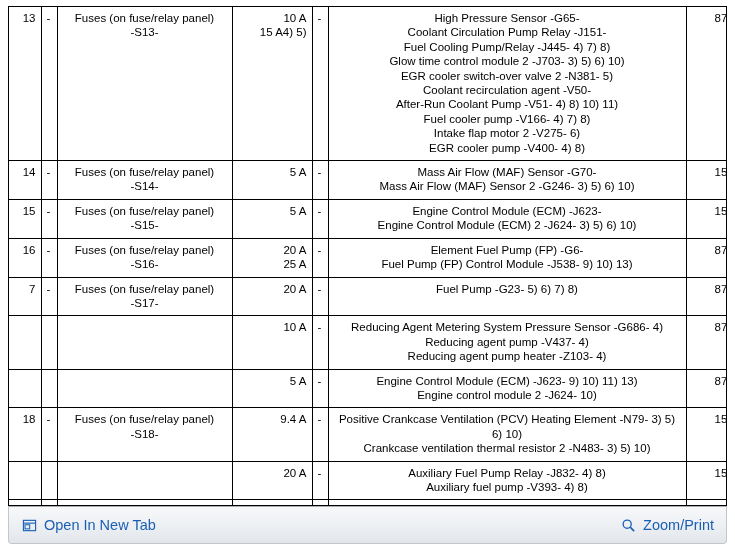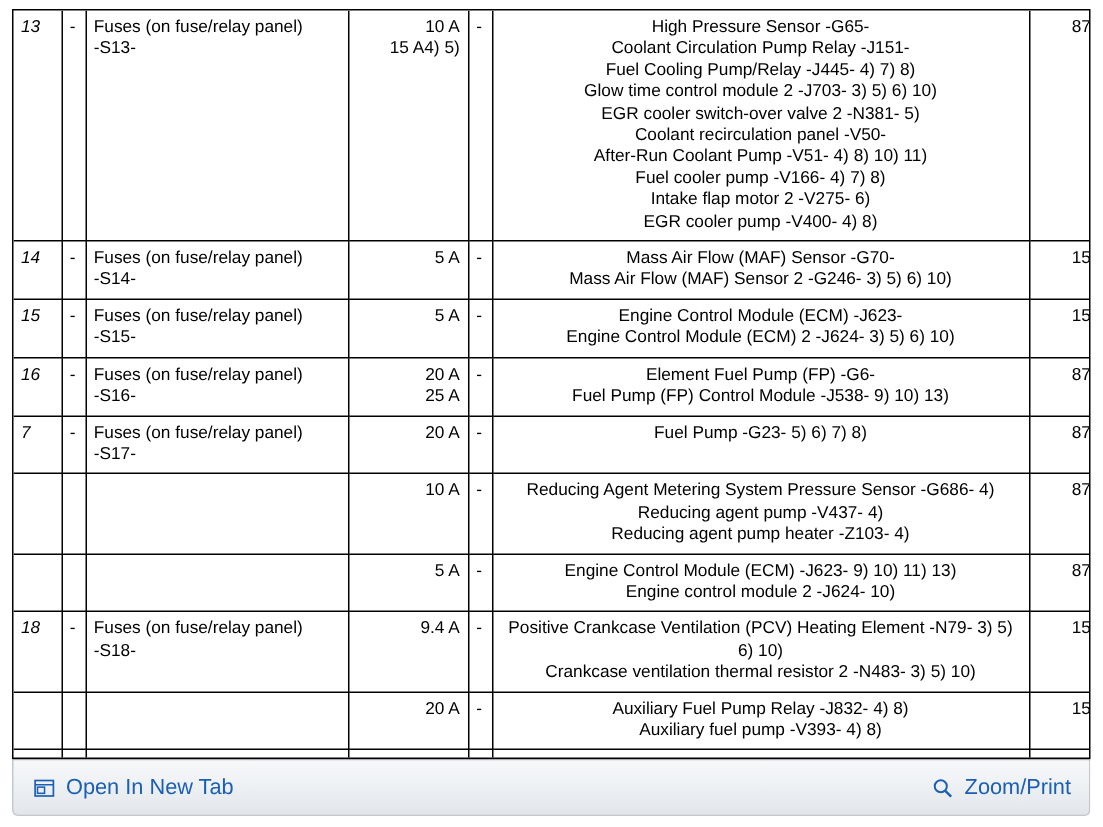--- a/index.html
+++ b/index.html
@@ -42,23 +42,23 @@
     border: 1px solid #000000;
     vertical-align: top;
     padding: 4px 5px 5px 5px;
     line-height: 14.4px;
   }
   
   table.fuse-table tr td:first-child { border-left: 0; }
   table.fuse-table tr td:last-child { border-right: 0; padding-left: 28px; }
   table.fuse-table tr:first-child td { border-top: 0; }
 
-  .col-num   { width: 32px;  text-align: left; font-style: italic; }
+  .col-num   { width: 32px;  text-align: right; }
   .col-dash1 { width: 16px;  text-align: left; }
-  .col-desc  { width: 175px; text-align: left; }
+  .col-desc  { width: 175px; text-align: center; }
   .col-amp   { width: 80px;  text-align: right; }
   .col-dash2 { width: 16px;  text-align: left; }
   .col-comp  { width: 358px; text-align: center; }
   .col-code  { width: 42px;  text-align: center; }
 
   .lines > div { white-space: pre-wrap; }
 
   .footer {
     position: absolute;
     left: 8px;
@@ -140,21 +140,21 @@
                 <div>-</div>
               </div>
             </td>
             <td class="col-comp">
               <div class="lines">
                 <div>High Pressure Sensor -G65-</div>
                 <div>Coolant Circulation Pump Relay -J151-</div>
                 <div>Fuel Cooling Pump/Relay -J445- 4) 7) 8)</div>
                 <div>Glow time control module 2 -J703- 3) 5) 6) 10)</div>
                 <div>EGR cooler switch-over valve 2 -N381- 5)</div>
-                <div>Coolant recirculation panel -V50-</div>
+                <div>Coolant recirculation agent -V50-</div>
                 <div>After-Run Coolant Pump -V51- 4) 8) 10) 11)</div>
                 <div>Fuel cooler pump -V166- 4) 7) 8)</div>
                 <div>Intake flap motor 2 -V275- 6)</div>
                 <div>EGR cooler pump -V400- 4) 8)</div>
               </div>
             </td>
             <td class="col-code">
               <div class="lines">
                 <div>87</div>
               </div>

